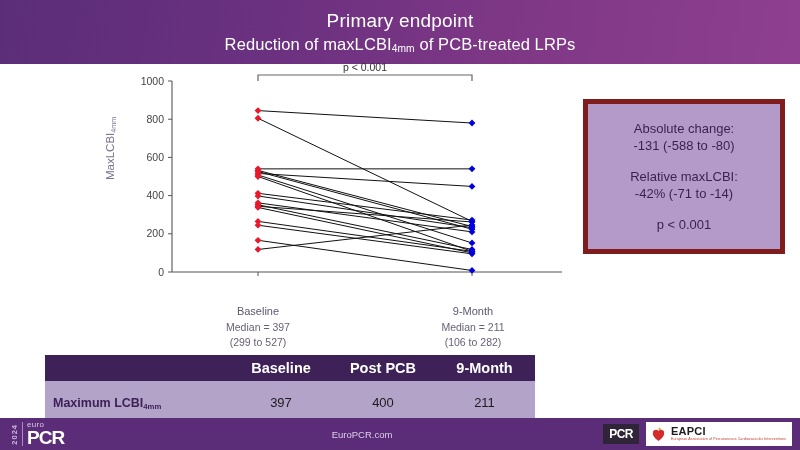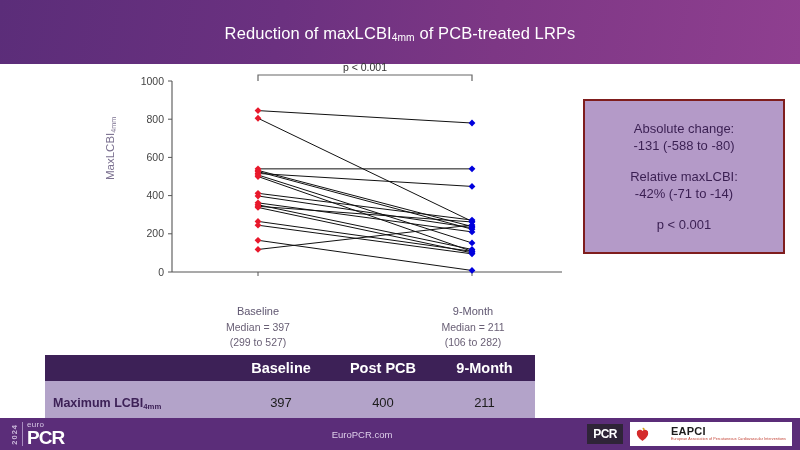--- a/index.html
+++ b/index.html
@@ -33,21 +33,21 @@
     font-size: 11.5px; color: #7a6f8f; white-space: nowrap;
   }
   .tick-label { font-size: 10.5px; fill: #444; font-family: "Liberation Sans", sans-serif; }
   .pval-label { font-size: 10.5px; fill: #333; font-family: "Liberation Sans", sans-serif; }
   .xcat { position: absolute; text-align: center; font-size: 10.5px; color: #6a6076; line-height: 1.45; width: 150px; }
   .xcat .cat-name { font-size: 11px; color: #5f5670; }
 
   
   .callout {
     position: absolute; left: 583px; top: 99px; width: 202px; height: 155px;
-    background: #b49ac8; border: 2px solid #7f1d1d;
+    background: #b49ac8; border: 5px solid #7f1d1d;
     display: flex; flex-direction: column; align-items: center; justify-content: center;
     color: #3a1f52; text-align: center;
   }
   .callout-line { font-size: 13px; line-height: 1.35; }
   .callout-gap { height: 13px; }
 
   
   .data-table {
     position: absolute; left: 45px; top: 355px; width: 490px;
     border-collapse: collapse; table-layout: fixed;
@@ -85,33 +85,34 @@
   .footer-center {
     position: absolute; left: 0; width: 724px; text-align: center;
     font-size: 9.5px; color: #ded0ea;
   }
   .footer-right { position: absolute; right: 8px; display: flex; align-items: center; gap: 7px; }
   .badge-pcr {
     background: #2f2438; color: #fff; font-size: 12px; font-weight: bold;
     padding: 3px 6px; letter-spacing: -.5px;
   }
   .badge-eapci {
-    background: #fff; display: flex; align-items: center; gap: 20px;
+    background: #fff; display: flex; align-items: center; gap: 4px;
     padding: 2px 6px 2px 4px; height: 24px;
   }
   .eapci-txt { display: flex; flex-direction: column; line-height: 1; }
   .eapci-name { font-size: 11px; font-weight: bold; color: #1c1c1c; letter-spacing: .2px; }
   .eapci-sub { font-size: 3.6px; color: #c0392b; letter-spacing: .1px; margin-top: 1px; }
 </style>
 </head>
 <body>
 
 <div id="slide">
 
   <div class="header">
+    <div class="header-title">Primary endpoint</div>
     <div class="header-subtitle">
       <span>Reduction of maxLCBI</span><sub>4mm</sub><span> of PCB-treated LRPs</span>
     </div>
   </div>
 
   <div class="chart-area">
     <div class="axis-label-y">
       <span>MaxLCBI</span><sub>4mm</sub>
     </div>
     <svg class="chart-svg" id="chart-svg" width="470" height="250">

